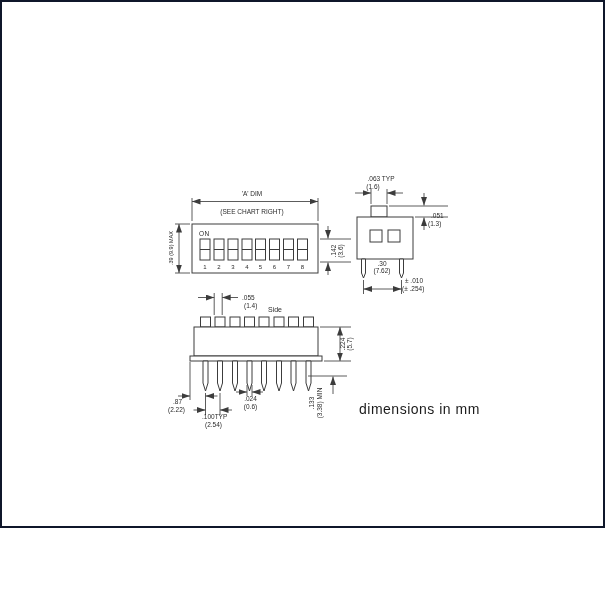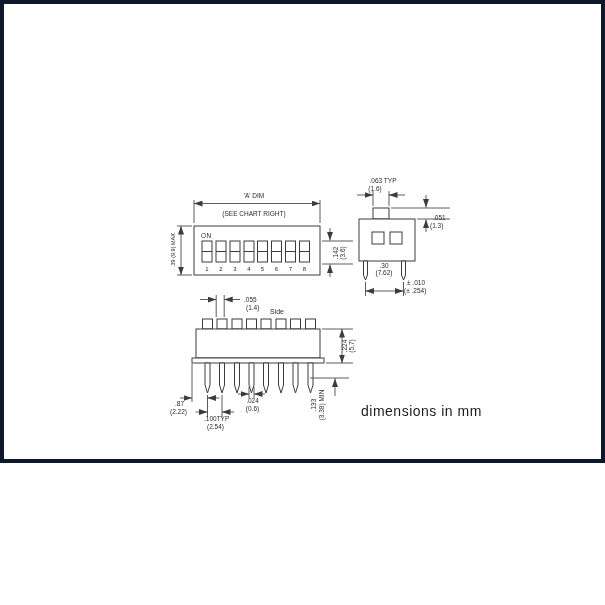--- a/index.html
+++ b/index.html
@@ -1,18 +1,18 @@
 <!DOCTYPE html>
 <html><head>
 <meta charset="utf-8">
 <style>
   html,body{margin:0;padding:0;background:#fff;}
   .canvas{
-    position:relative;width:605px;height:463px;box-sizing:border-box;
-    background:#fff;border:4px solid #0f172a;
+    position:relative;width:605px;height:528px;box-sizing:border-box;
+    background:#fff;border:2px solid #0f172a;
     font-family:"Liberation Sans",sans-serif;overflow:hidden;
   }
   svg{position:absolute;left:0;top:0;}
   .ln{stroke:#3c3c3c;stroke-width:1;fill:none;}
   .thin{stroke:#4a4a4a;stroke-width:0.9;fill:none;}
   .fw{fill:#ffffff;stroke:#3c3c3c;stroke-width:1;}
   text{fill:#2b2b2b;}
   .d{font-size:6.5px;}
   .num{font-size:6px;}
   .on{font-size:6.5px;letter-spacing:.5px;}

